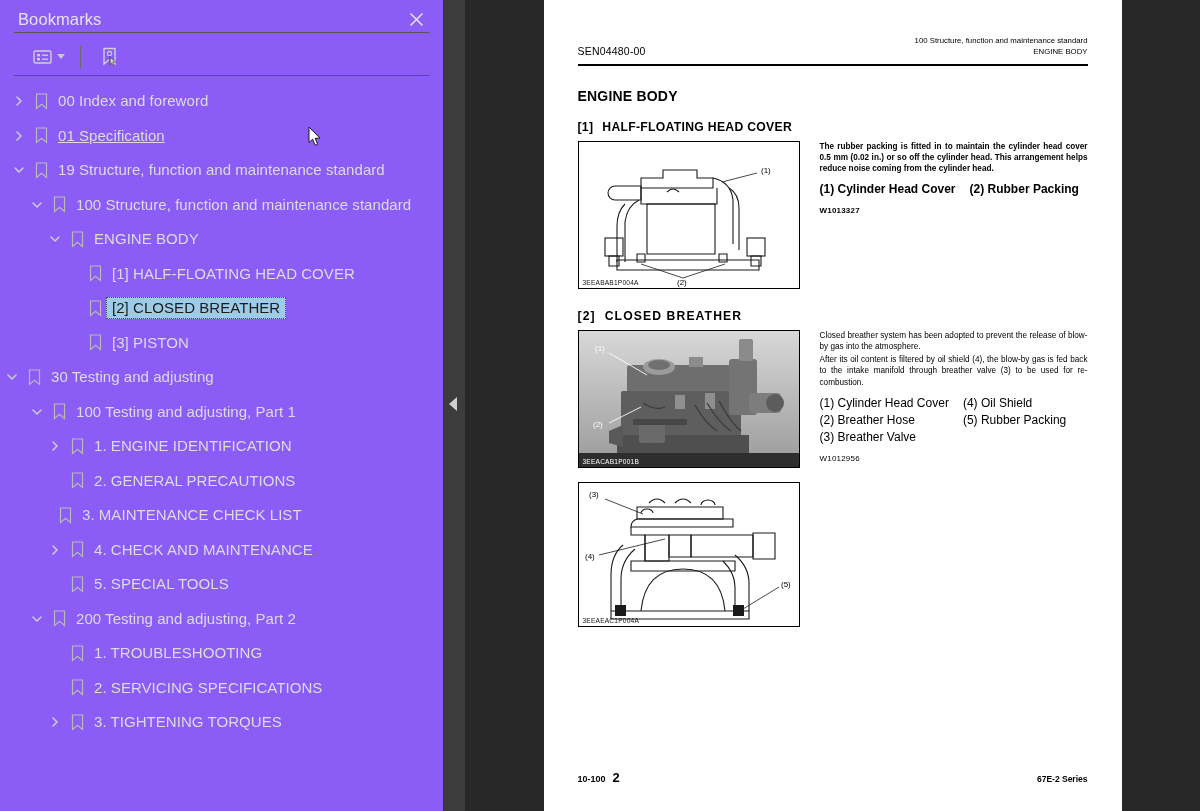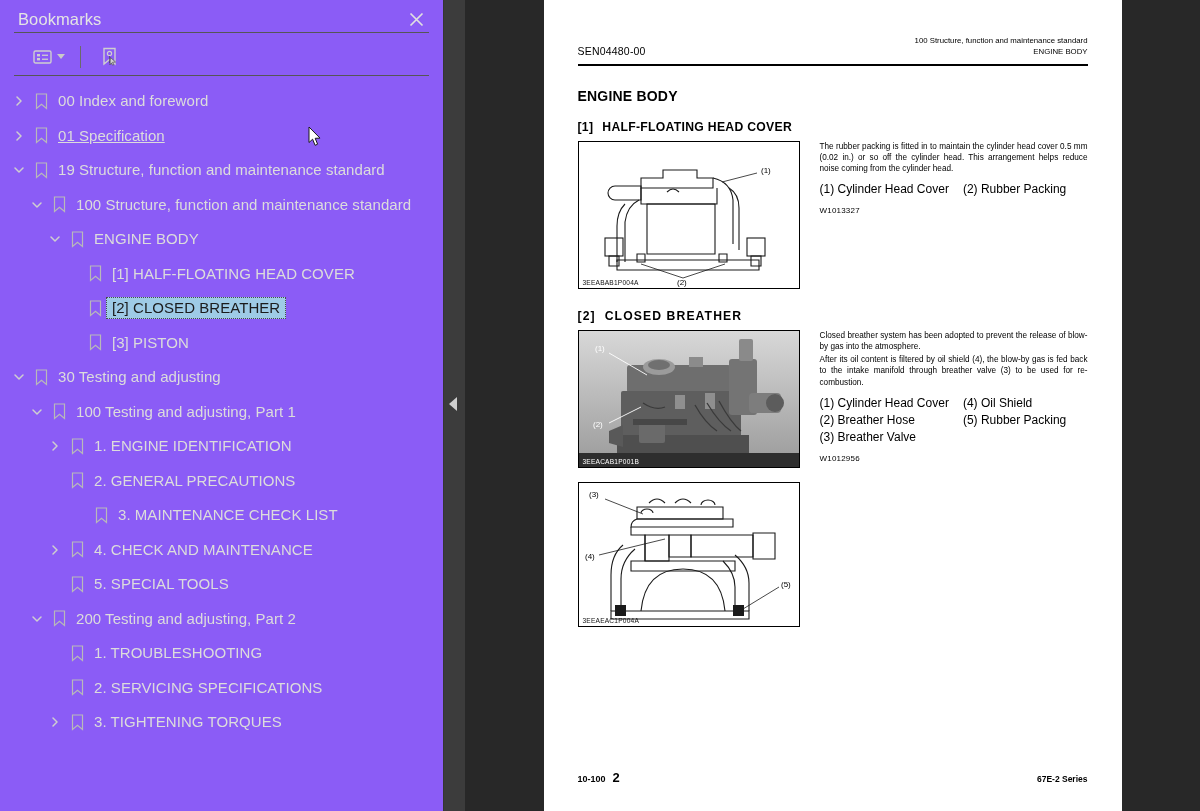--- a/index.html
+++ b/index.html
@@ -261,21 +261,21 @@
         </div>
         <div class="row" style="padding-left: 62px;">
           <span class="twisty"></span>
           <span class="bm-ico">
             <svg width="13" height="17" viewBox="0 0 13 17">
               <path d="M1.5 1 H11.5 V15.5 L6.5 11.3 L1.5 15.5 Z" fill="none" stroke="#b9b9b9" stroke-width="1.2"></path>
             </svg>
           </span>
           <span class="row-label">[3] PISTON</span>
         </div>
-        <div class="row" style="padding-left: 8px;">
+        <div class="row" style="padding-left: 1px;">
           <span class="twisty">
             <svg width="12" height="12" viewBox="0 0 12 12">
               <path d="M2 4 L6 8 L10 4" fill="none" stroke="#cfcfcf" stroke-width="1.5" stroke-linecap="round" stroke-linejoin="round"></path>
             </svg>
           </span>
           <span class="bm-ico">
             <svg width="13" height="17" viewBox="0 0 13 17">
               <path d="M1.5 1 H11.5 V15.5 L6.5 11.3 L1.5 15.5 Z" fill="none" stroke="#b9b9b9" stroke-width="1.2"></path>
             </svg>
           </span>
@@ -309,21 +309,21 @@
         </div>
         <div class="row" style="padding-left: 44px;">
           <span class="twisty"></span>
           <span class="bm-ico">
             <svg width="13" height="17" viewBox="0 0 13 17">
               <path d="M1.5 1 H11.5 V15.5 L6.5 11.3 L1.5 15.5 Z" fill="none" stroke="#b9b9b9" stroke-width="1.2"></path>
             </svg>
           </span>
           <span class="row-label">2. GENERAL PRECAUTIONS</span>
         </div>
-        <div class="row" style="padding-left: 68px;">
+        <div class="row" style="padding-left: 32px;">
           <span class="twisty"></span>
           <span class="bm-ico">
             <svg width="13" height="17" viewBox="0 0 13 17">
               <path d="M1.5 1 H11.5 V15.5 L6.5 11.3 L1.5 15.5 Z" fill="none" stroke="#b9b9b9" stroke-width="1.2"></path>
             </svg>
           </span>
           <span class="row-label">3. MAINTENANCE CHECK LIST</span>
         </div>
         <div class="row" style="padding-left: 44px;">
           <span class="twisty">
@@ -448,21 +448,21 @@
               <g stroke="#1a1a1a" stroke-width="0.8" fill="none">
                 <path d="M143 40 L178 31"></path>
                 <path d="M62 122 L104 136 L146 122"></path>
               </g>
               <text x="182" y="31" font-family="Liberation Sans, sans-serif" font-size="8" fill="#000">(1)</text>
               <text x="98" y="143" font-family="Liberation Sans, sans-serif" font-size="8" fill="#000">(2)</text>
             </svg>
             <span class="figcap">3EEABAB1P004A</span>
           </div>
 
-          <div style="flex:1 1 auto;">
+          <div style="flex:1 1 auto;font-weight:bold;">
             <div class="para">
               <p>The rubber packing is fitted in to maintain the cylinder head cover 0.5 mm (0.02 in.) or so off the cylinder head.  This arrangement helps reduce noise coming from the cylinder head.</p>
             </div>
             <div class="legend">
               <ul>
                 <li>(1)  Cylinder Head Cover</li>
               </ul>
               <ul>
                 <li>(2)  Rubber Packing</li>
               </ul>

